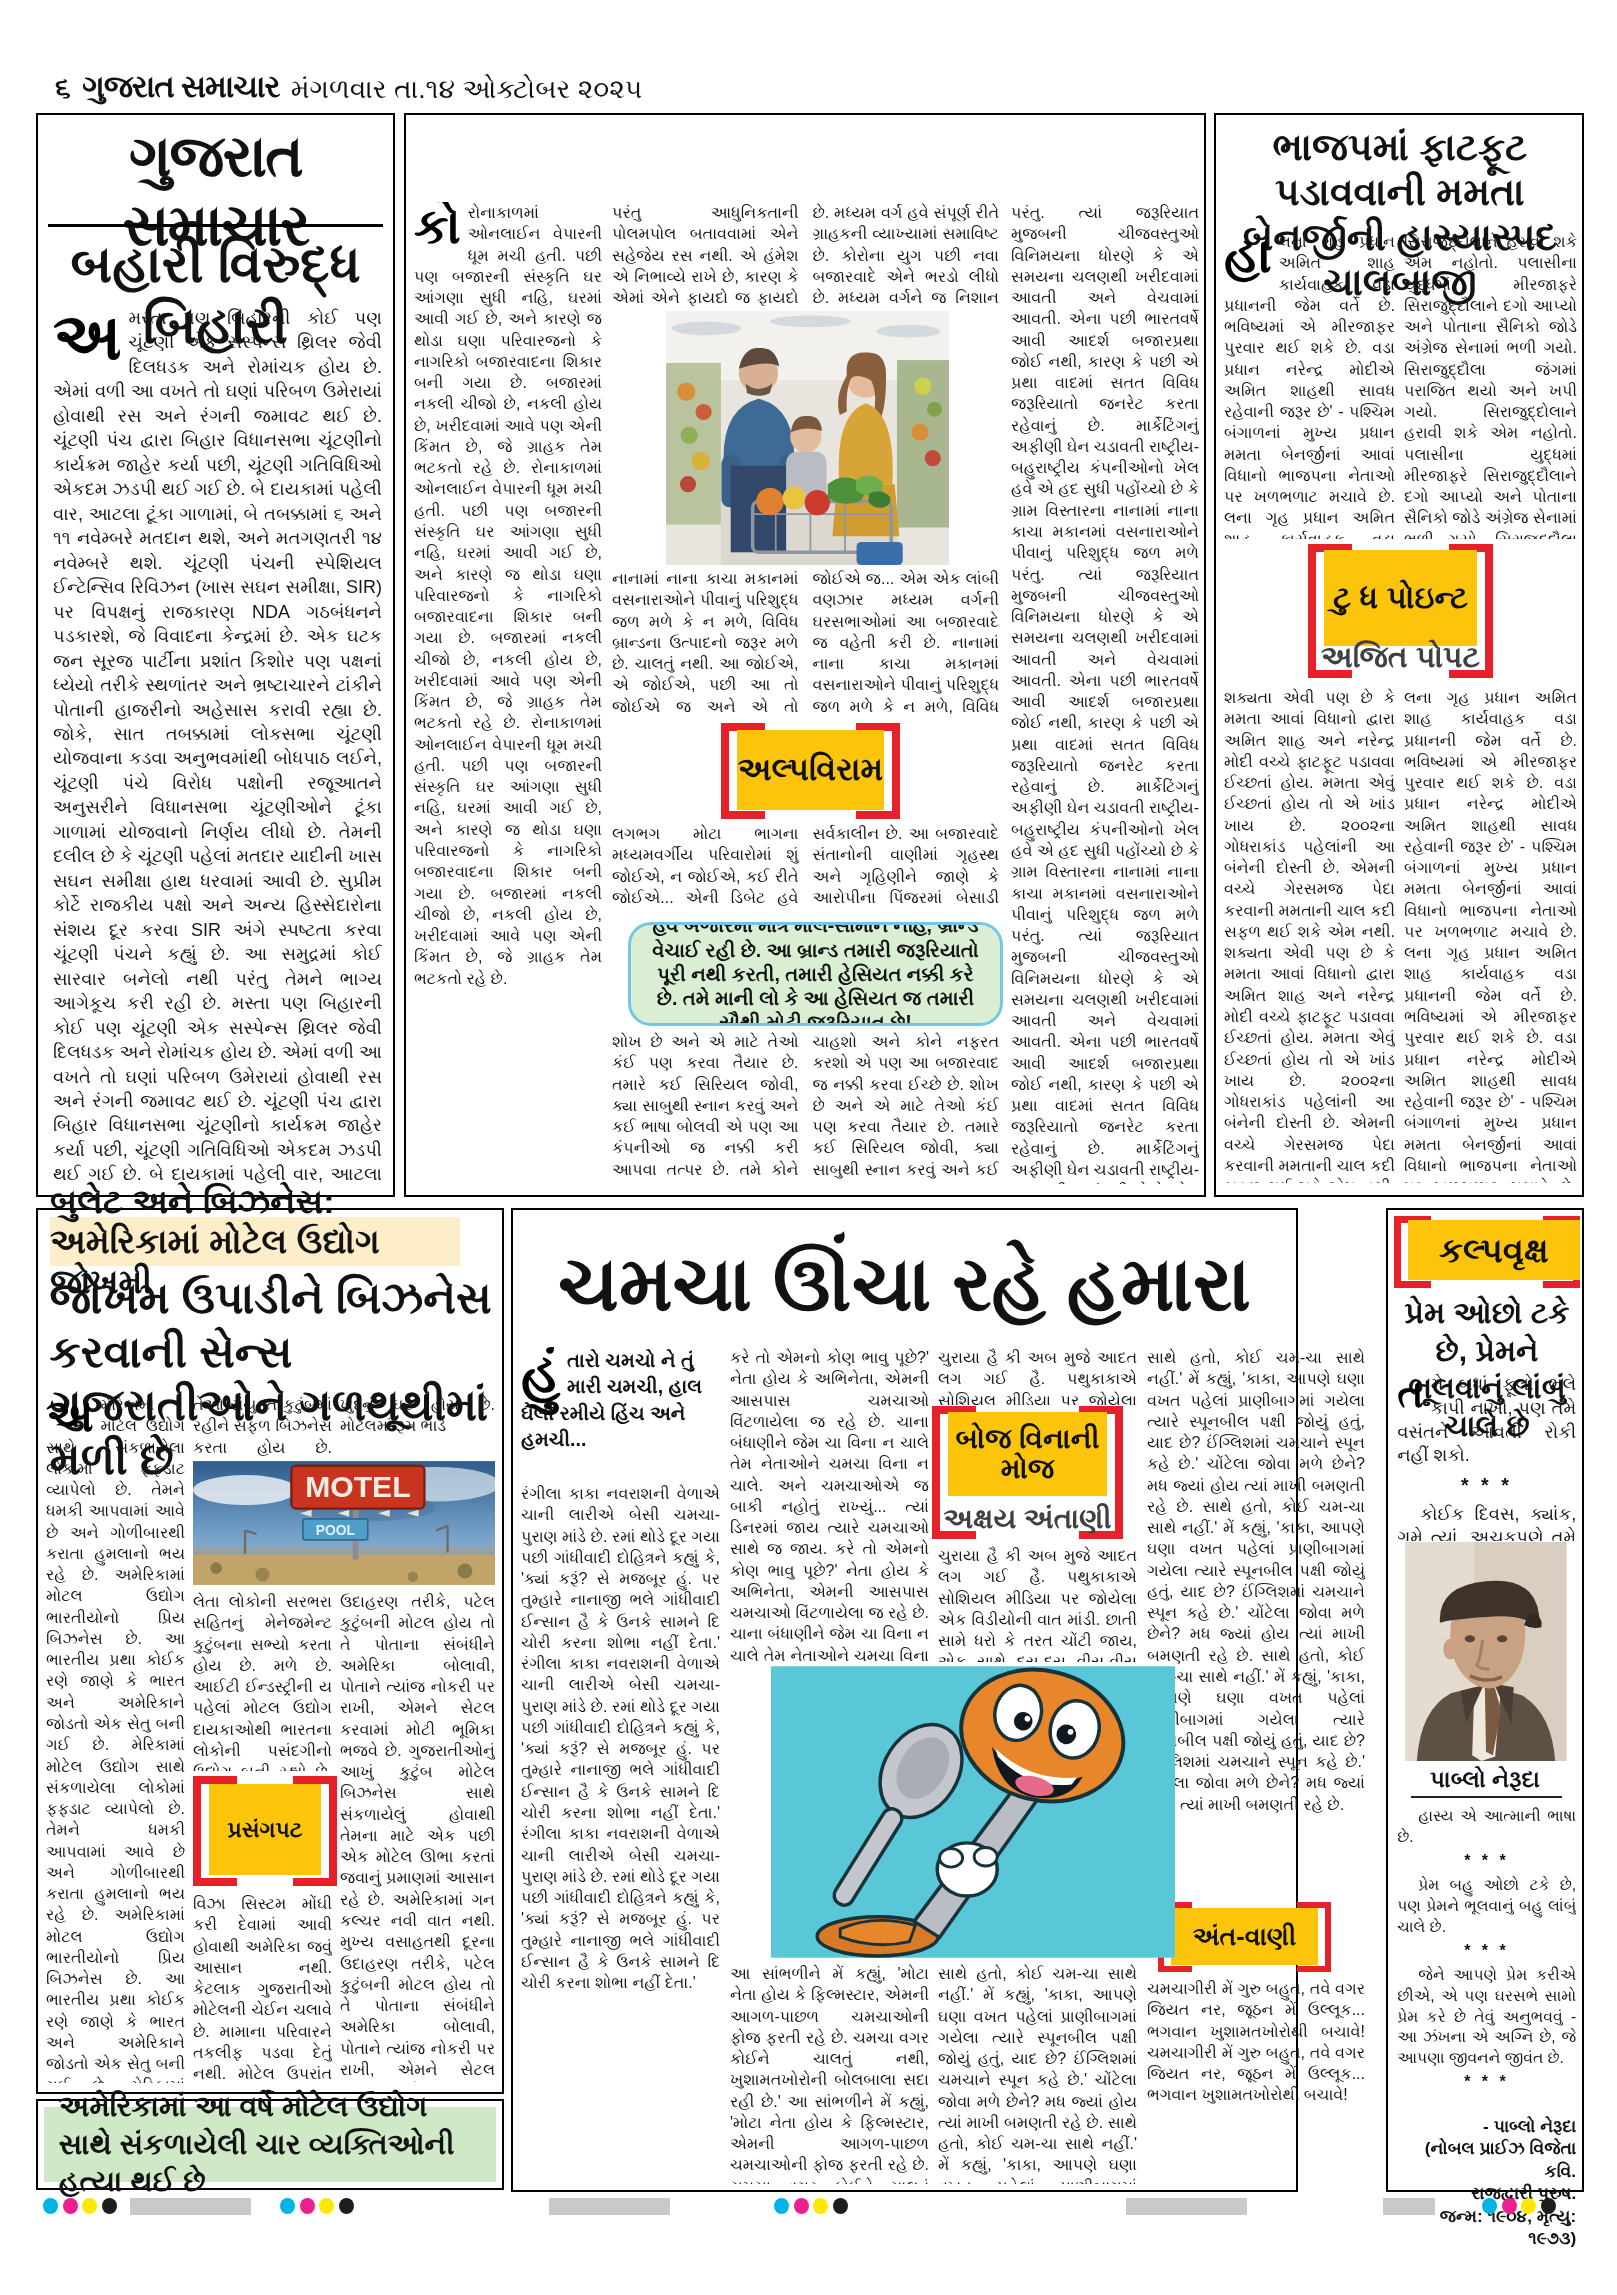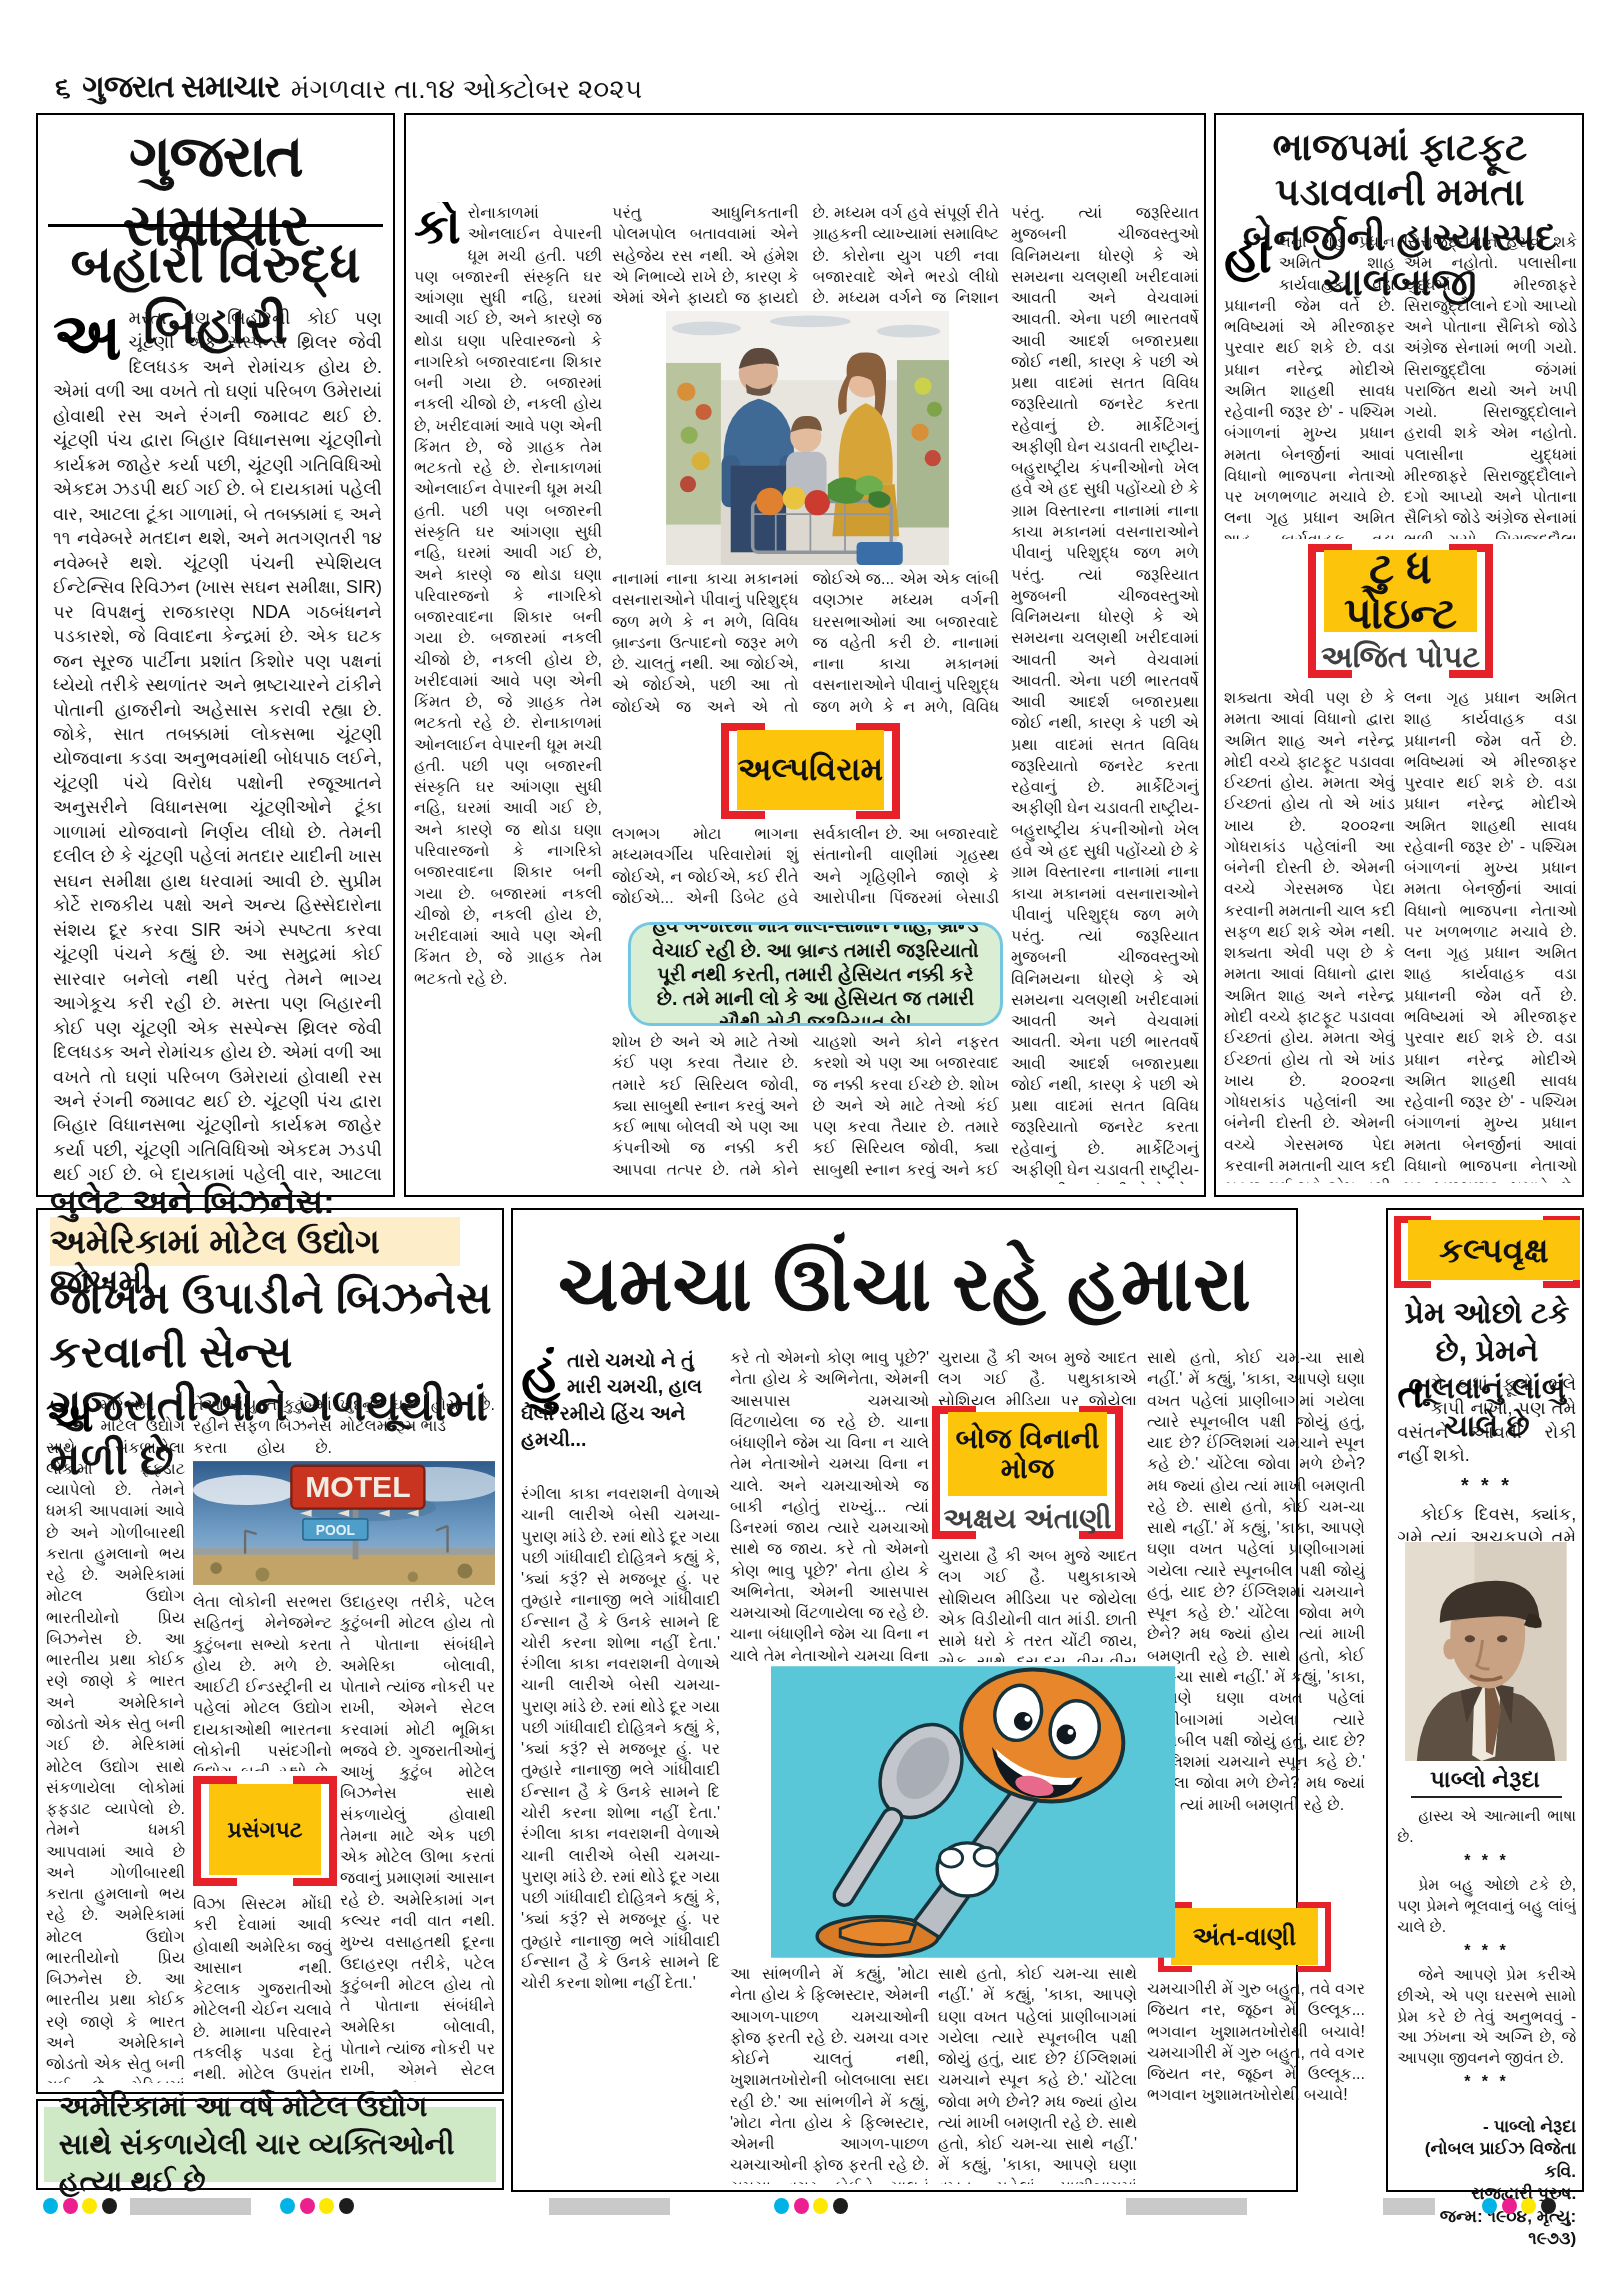--- a/index.html
+++ b/index.html
@@ -132,21 +132,21 @@
     <div class="abs" style="left:5.8px;top:10.4px;width:356px;text-align:center;font-size:38px;font-weight:900;line-height:1.18">ભાજપમાં ફાટફૂટ પડાવવાની મમતા બેનર્જીની હાસ્યાસ્પદ ચાલબાજી</div>
 
     <div class="abs bt" style="left:8px;top:116px;width:171px;height:308px">
       <span class="dropcap" style="font-size:50px">હા</span><span>લના ગૃહ પ્રધાન અમિત શાહ કાર્યવાહક વડા પ્રધાનની જેમ વર્તે છે. ભવિષ્યમાં એ મીરજાફર પુરવાર થઈ શકે છે. વડા પ્રધાન નરેન્દ્ર મોદીએ અમિત શાહથી સાવધ રહેવાની જરૂર છે' - પશ્ચિમ બંગાળનાં મુખ્ય પ્રધાન મમતા બેનર્જીનાં આવાં વિધાનો ભાજપના નેતાઓ પર ખળભળાટ મચાવે છે. લના ગૃહ પ્રધાન અમિત શાહ કાર્યવાહક વડા પ્રધાનની જેમ વર્તે છે. ભવિષ્યમાં એ મીરજાફર પુરવાર થઈ શકે છે. વડા પ્રધાન નરેન્દ્ર મોદીએ અમિત શાહથી સાવધ રહેવાની જરૂર છે' - પશ્ચિમ બંગાળનાં મુખ્ય પ્રધાન મમતા બેનર્જીનાં આવાં વિધાનો ભાજપના નેતાઓ પર ખળભળાટ મચાવે છે.</span>
     </div>
     <div class="abs bt" style="left:188px;top:116px;width:173px;height:308px">સિરાજુદ્દોલાને હરાવી શકે એમ નહોતો. પલાસીના યુદ્ધમાં મીરજાફરે સિરાજુદ્દૌલાને દગો આપ્યો અને પોતાના સૈનિકો જોડે અંગ્રેજ સેનામાં ભળી ગયો. સિરાજુદ્દૌલા જંગમાં પરાજિત થયો અને ખપી ગયો. સિરાજુદ્દોલાને હરાવી શકે એમ નહોતો. પલાસીના યુદ્ધમાં મીરજાફરે સિરાજુદ્દૌલાને દગો આપ્યો અને પોતાના સૈનિકો જોડે અંગ્રેજ સેનામાં ભળી ગયો. સિરાજુદ્દૌલા જંગમાં પરાજિત થયો અને ખપી ગયો.</div>
 
     <div class="unit" style="left:92px;top:429px;width:185px;height:134px">
       <div class="bracket l"></div>
       <div class="bracket r"></div>
-      <div class="ylabel" style="top:5.8px;height:82px;font-size:43px">ટુ ધ પોઇન્ટ</div>
+      <div class="ylabel" style="top:5.8px;height:96px;font-size:31px">ટુ ધ પોઇન્ટ</div>
       <div class="unit-byline" style="bottom:3.5px;font-size:30px">અજિત પોપટ</div>
     </div>
 
     <div class="abs bt" style="left:8px;top:572px;width:171px;height:496px">શક્યતા એવી પણ છે કે મમતા આવાં વિધાનો દ્વારા અમિત શાહ અને નરેન્દ્ર મોદી વચ્ચે ફાટફૂટ પડાવવા ઈચ્છતાં હોય. મમતા એવું ઈચ્છતાં હોય તો એ ખાંડ ખાય છે. ૨૦૦૨ના ગોધરાકાંડ પહેલાંની આ બંનેની દોસ્તી છે. એમની વચ્ચે ગેરસમજ પેદા કરવાની મમતાની ચાલ કદી સફળ થઈ શકે એમ નથી. શક્યતા એવી પણ છે કે મમતા આવાં વિધાનો દ્વારા અમિત શાહ અને નરેન્દ્ર મોદી વચ્ચે ફાટફૂટ પડાવવા ઈચ્છતાં હોય. મમતા એવું ઈચ્છતાં હોય તો એ ખાંડ ખાય છે. ૨૦૦૨ના ગોધરાકાંડ પહેલાંની આ બંનેની દોસ્તી છે. એમની વચ્ચે ગેરસમજ પેદા કરવાની મમતાની ચાલ કદી સફળ થઈ શકે એમ નથી. શક્યતા એવી પણ છે કે મમતા આવાં વિધાનો દ્વારા અમિત શાહ અને નરેન્દ્ર મોદી વચ્ચે ફાટફૂટ પડાવવા ઈચ્છતાં હોય. મમતા એવું ઈચ્છતાં હોય તો એ ખાંડ ખાય છે. ૨૦૦૨ના ગોધરાકાંડ પહેલાંની આ બંનેની દોસ્તી છે. એમની વચ્ચે ગેરસમજ પેદા કરવાની મમતાની ચાલ કદી સફળ થઈ શકે એમ નથી.</div>
     <div class="abs bt" style="left:188px;top:572px;width:173px;height:496px">લના ગૃહ પ્રધાન અમિત શાહ કાર્યવાહક વડા પ્રધાનની જેમ વર્તે છે. ભવિષ્યમાં એ મીરજાફર પુરવાર થઈ શકે છે. વડા પ્રધાન નરેન્દ્ર મોદીએ અમિત શાહથી સાવધ રહેવાની જરૂર છે' - પશ્ચિમ બંગાળનાં મુખ્ય પ્રધાન મમતા બેનર્જીનાં આવાં વિધાનો ભાજપના નેતાઓ પર ખળભળાટ મચાવે છે. લના ગૃહ પ્રધાન અમિત શાહ કાર્યવાહક વડા પ્રધાનની જેમ વર્તે છે. ભવિષ્યમાં એ મીરજાફર પુરવાર થઈ શકે છે. વડા પ્રધાન નરેન્દ્ર મોદીએ અમિત શાહથી સાવધ રહેવાની જરૂર છે' - પશ્ચિમ બંગાળનાં મુખ્ય પ્રધાન મમતા બેનર્જીનાં આવાં વિધાનો ભાજપના નેતાઓ પર ખળભળાટ મચાવે છે. લના ગૃહ પ્રધાન અમિત શાહ કાર્યવાહક વડા પ્રધાનની જેમ વર્તે છે. ભવિષ્યમાં એ મીરજાફર પુરવાર થઈ શકે છે. વડા પ્રધાન નરેન્દ્ર મોદીએ અમિત શાહથી સાવધ રહેવાની જરૂર છે' - પશ્ચિમ બંગાળનાં મુખ્ય પ્રધાન મમતા બેનર્જીનાં આવાં વિધાનો ભાજપના નેતાઓ પર ખળભળાટ મચાવે છે.</div>
   </div>
 
   <div class="abs box" style="left:36px;top:1208px;width:468px;height:886px">
     <div class="abs" style="left:12px;top:7px;width:410px;height:49px;background:#fdeec9;display:flex;align-items:center;justify-content:center;font-size:34px;font-weight:700">બુલેટ અને બિઝનેસ: અમેરિકામાં મોટેલ ઉદ્યોગ જોખમી</div>
     <div class="abs" style="left:11.6px;top:61px;width:446px;font-size:44px;font-weight:900;line-height:1.22">જોખમ ઉપાડીને બિઝનેસ કરવાની સેન્સ ગુજરાતીઓને ગળથૂથીમાં મળી છે</div>

